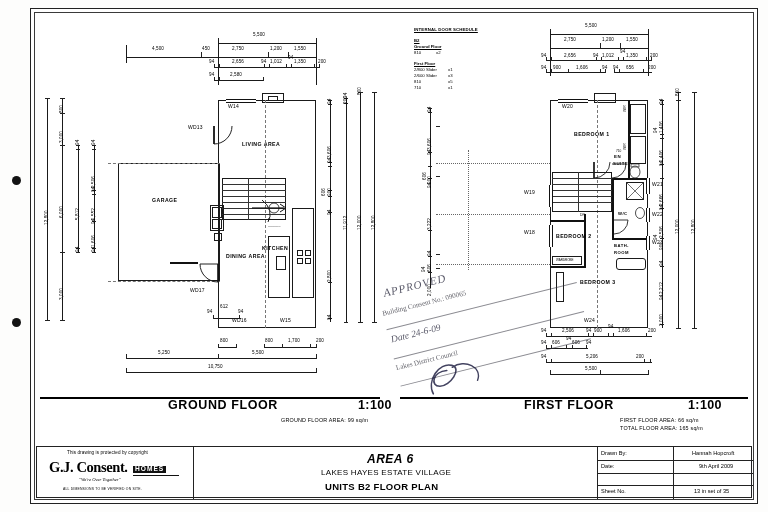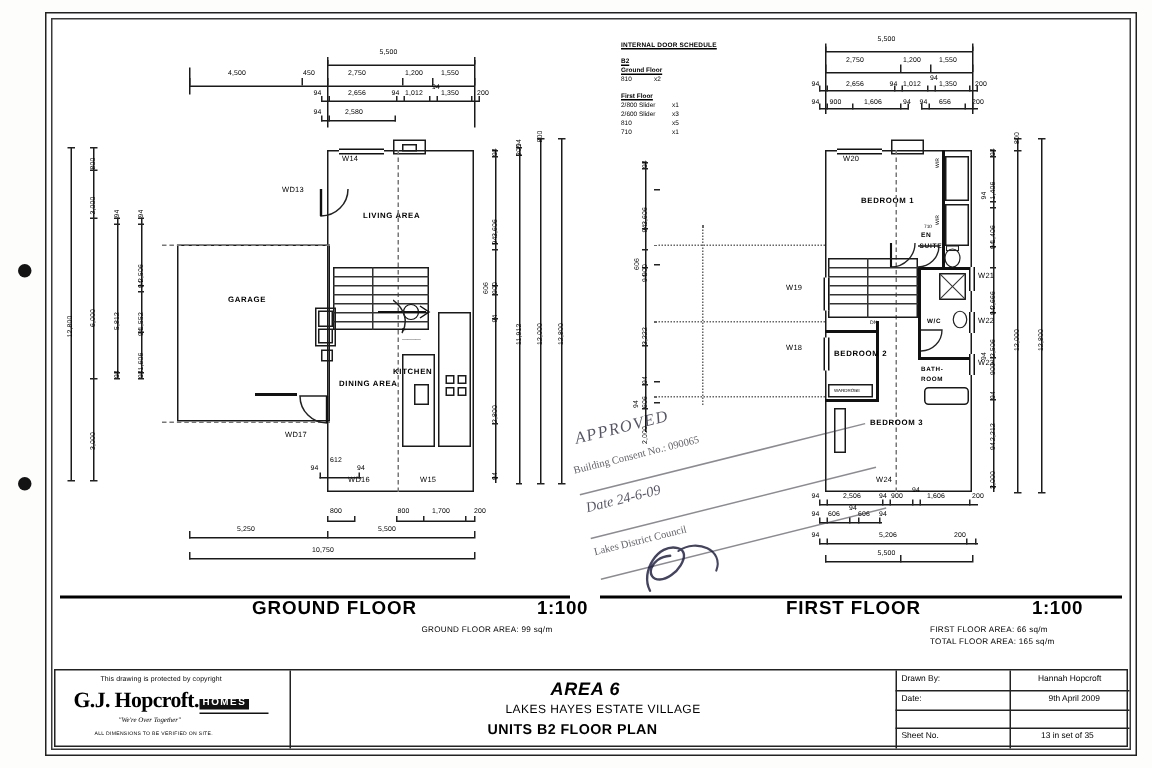--- a/index.html
+++ b/index.html
@@ -621,28 +621,28 @@
 
   <div id="tb">
     <div class="tbline-v" style="left:156px;"></div>
     <div class="tbline-v" style="left:560px;"></div>
     <div class="tbline-v" style="left:636px;"></div>
     <div class="tbline-h" style="left:560px;top:13px;width:156px;"></div>
     <div class="tbline-h" style="left:560px;top:26px;width:156px;"></div>
     <div class="tbline-h" style="left:560px;top:38px;width:156px;"></div>
 
     <div class="tx gj-top" style="left:30px;top:4px;">This drawing is protected by copyright</div>
-    <div class="tx gj-logo" style="left:12px;top:13px;">G.J. Hopcroft.</div>
+    <div class="tx gj-logo" style="left:12px;top:13px;">G.J. Consent.</div>
     <span class="tx gj-homes" style="left:96px;top:19px;">HOMES</span>
     <div class="abs" style="left:96px;top:27.5px;width:46px;height:1px;background:#111;"></div>
     <div class="tx gj-slog" style="left:42px;top:31px;">"We're Over Together"</div>
     <div class="tx gj-note" style="left:26px;top:41px;">ALL DIMENSIONS TO BE VERIFIED ON SITE.</div>
 
     <div class="tx t-area" style="left:330px;top:6px;font-style:italic;">AREA 6</div>
-    <div class="tx t-sub" style="left:300px;top:22px;">LAKES HAYES ESTATE VILLAGE</div>
+    <div class="tx t-sub" style="left:284px;top:22px;">LAKES HAYES ESTATE VILLAGE</div>
     <div class="tx t-units" style="left:288px;top:35px;">UNITS B2 FLOOR PLAN</div>
 
     <div class="tx tb-lab" style="left:564px;top:4px;">Drawn By:</div>
     <div class="tx tb-val" style="left:655px;top:4px;">Hannah Hopcroft</div>
     <div class="tx tb-lab" style="left:564px;top:17px;">Date:</div>
     <div class="tx tb-val" style="left:662px;top:17px;">9th April 2009</div>
     <div class="tx tb-lab" style="left:564px;top:42px;">Sheet No.</div>
     <div class="tx tb-val" style="left:657px;top:42px;">13 in set of 35</div>
   </div>
 

